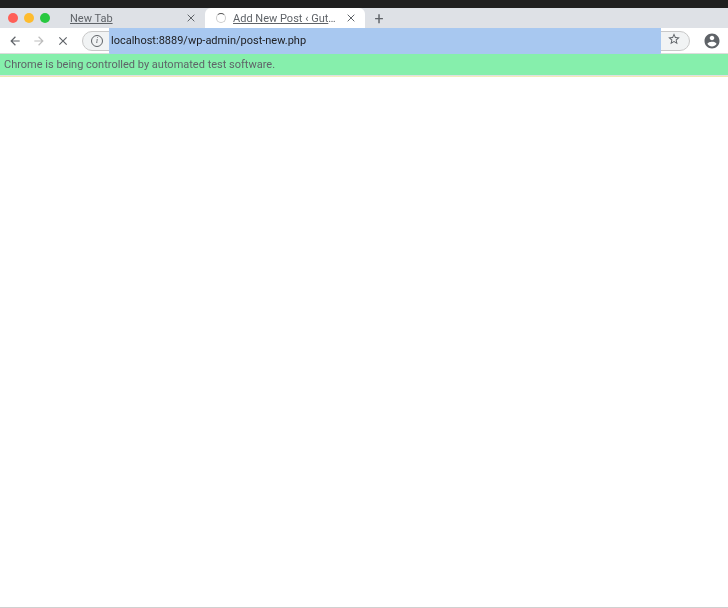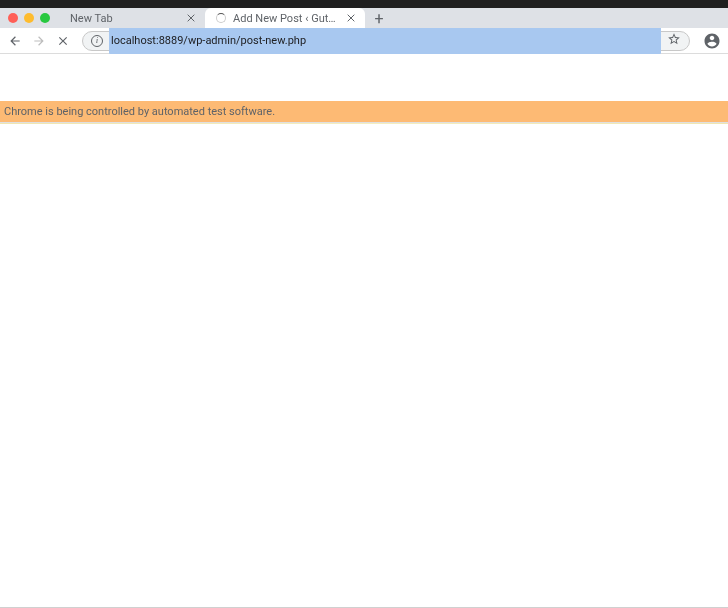--- a/index.html
+++ b/index.html
@@ -42,20 +42,21 @@
       height: 20px;
       display: flex;
       align-items: center;
       padding: 0 8px 0 10px;
       font-size: 11px;
       color: #5f6368;
       position: relative;
       min-width: 145px;
       max-width: 160px;
       gap: 6px;
+      text-decoration: underline;
     }
     .tab.inactive {
       background: #dee1e6;
     }
     .tab.active {
       background: #fff;
       border-top-left-radius: 6px;
       border-top-right-radius: 6px;
     }
     .tab-title {
@@ -166,28 +167,27 @@
       height: 20px;
       display: flex;
       align-items: center;
       justify-content: center;
       color: #5f6368;
       margin-left: 2px;
     }
     .user-btn svg { width: 18px; height: 18px; }
     .infobar {
       height: 22px;
-      background: #fdba74;
+      background: #86efac;
       border-bottom: 1px solid #e0e0e0;
       display: flex;
       align-items: center;
       padding: 0 4px;
       font-size: 11px;
       color: #5f6368;
-      margin-top: 47px;
     }
     .infobar-separator {
       height: 1px;
       background: linear-gradient(to right, #f0e6b0, #f4eec0, #f0e6b0);
     }
     .content-area {
       flex: 1;
       background: #fff;
       height: 525px;
     }

